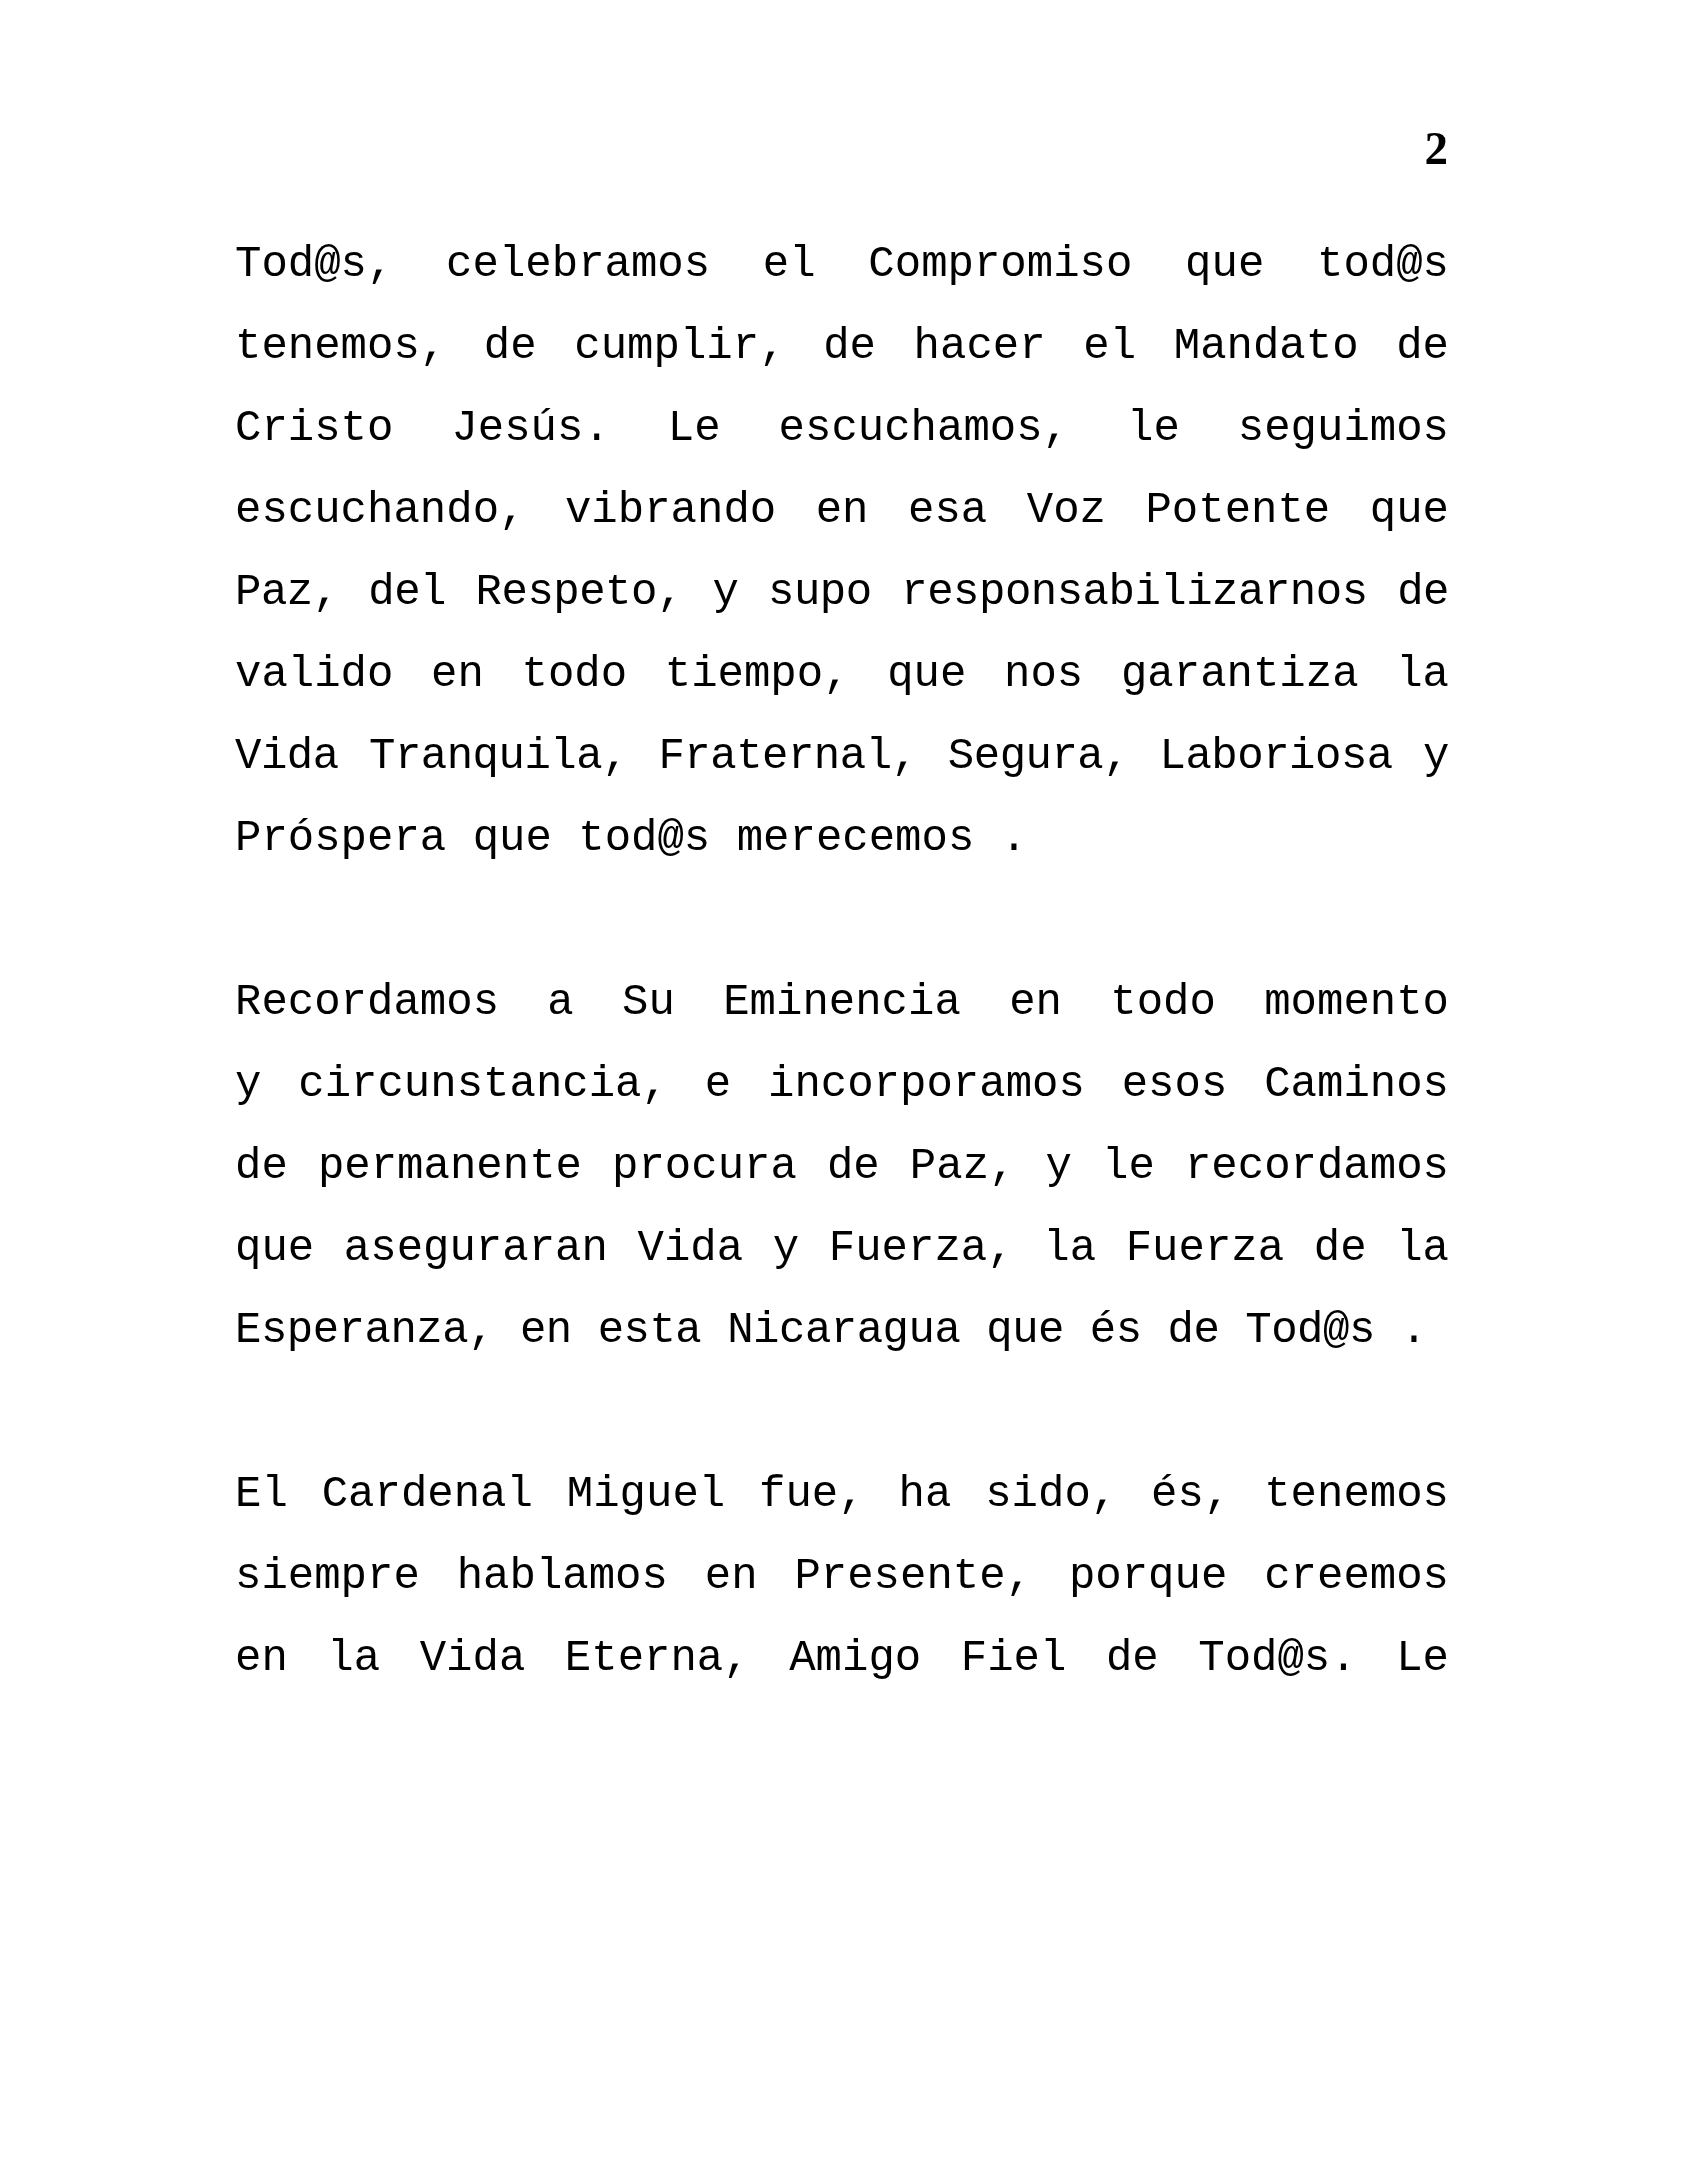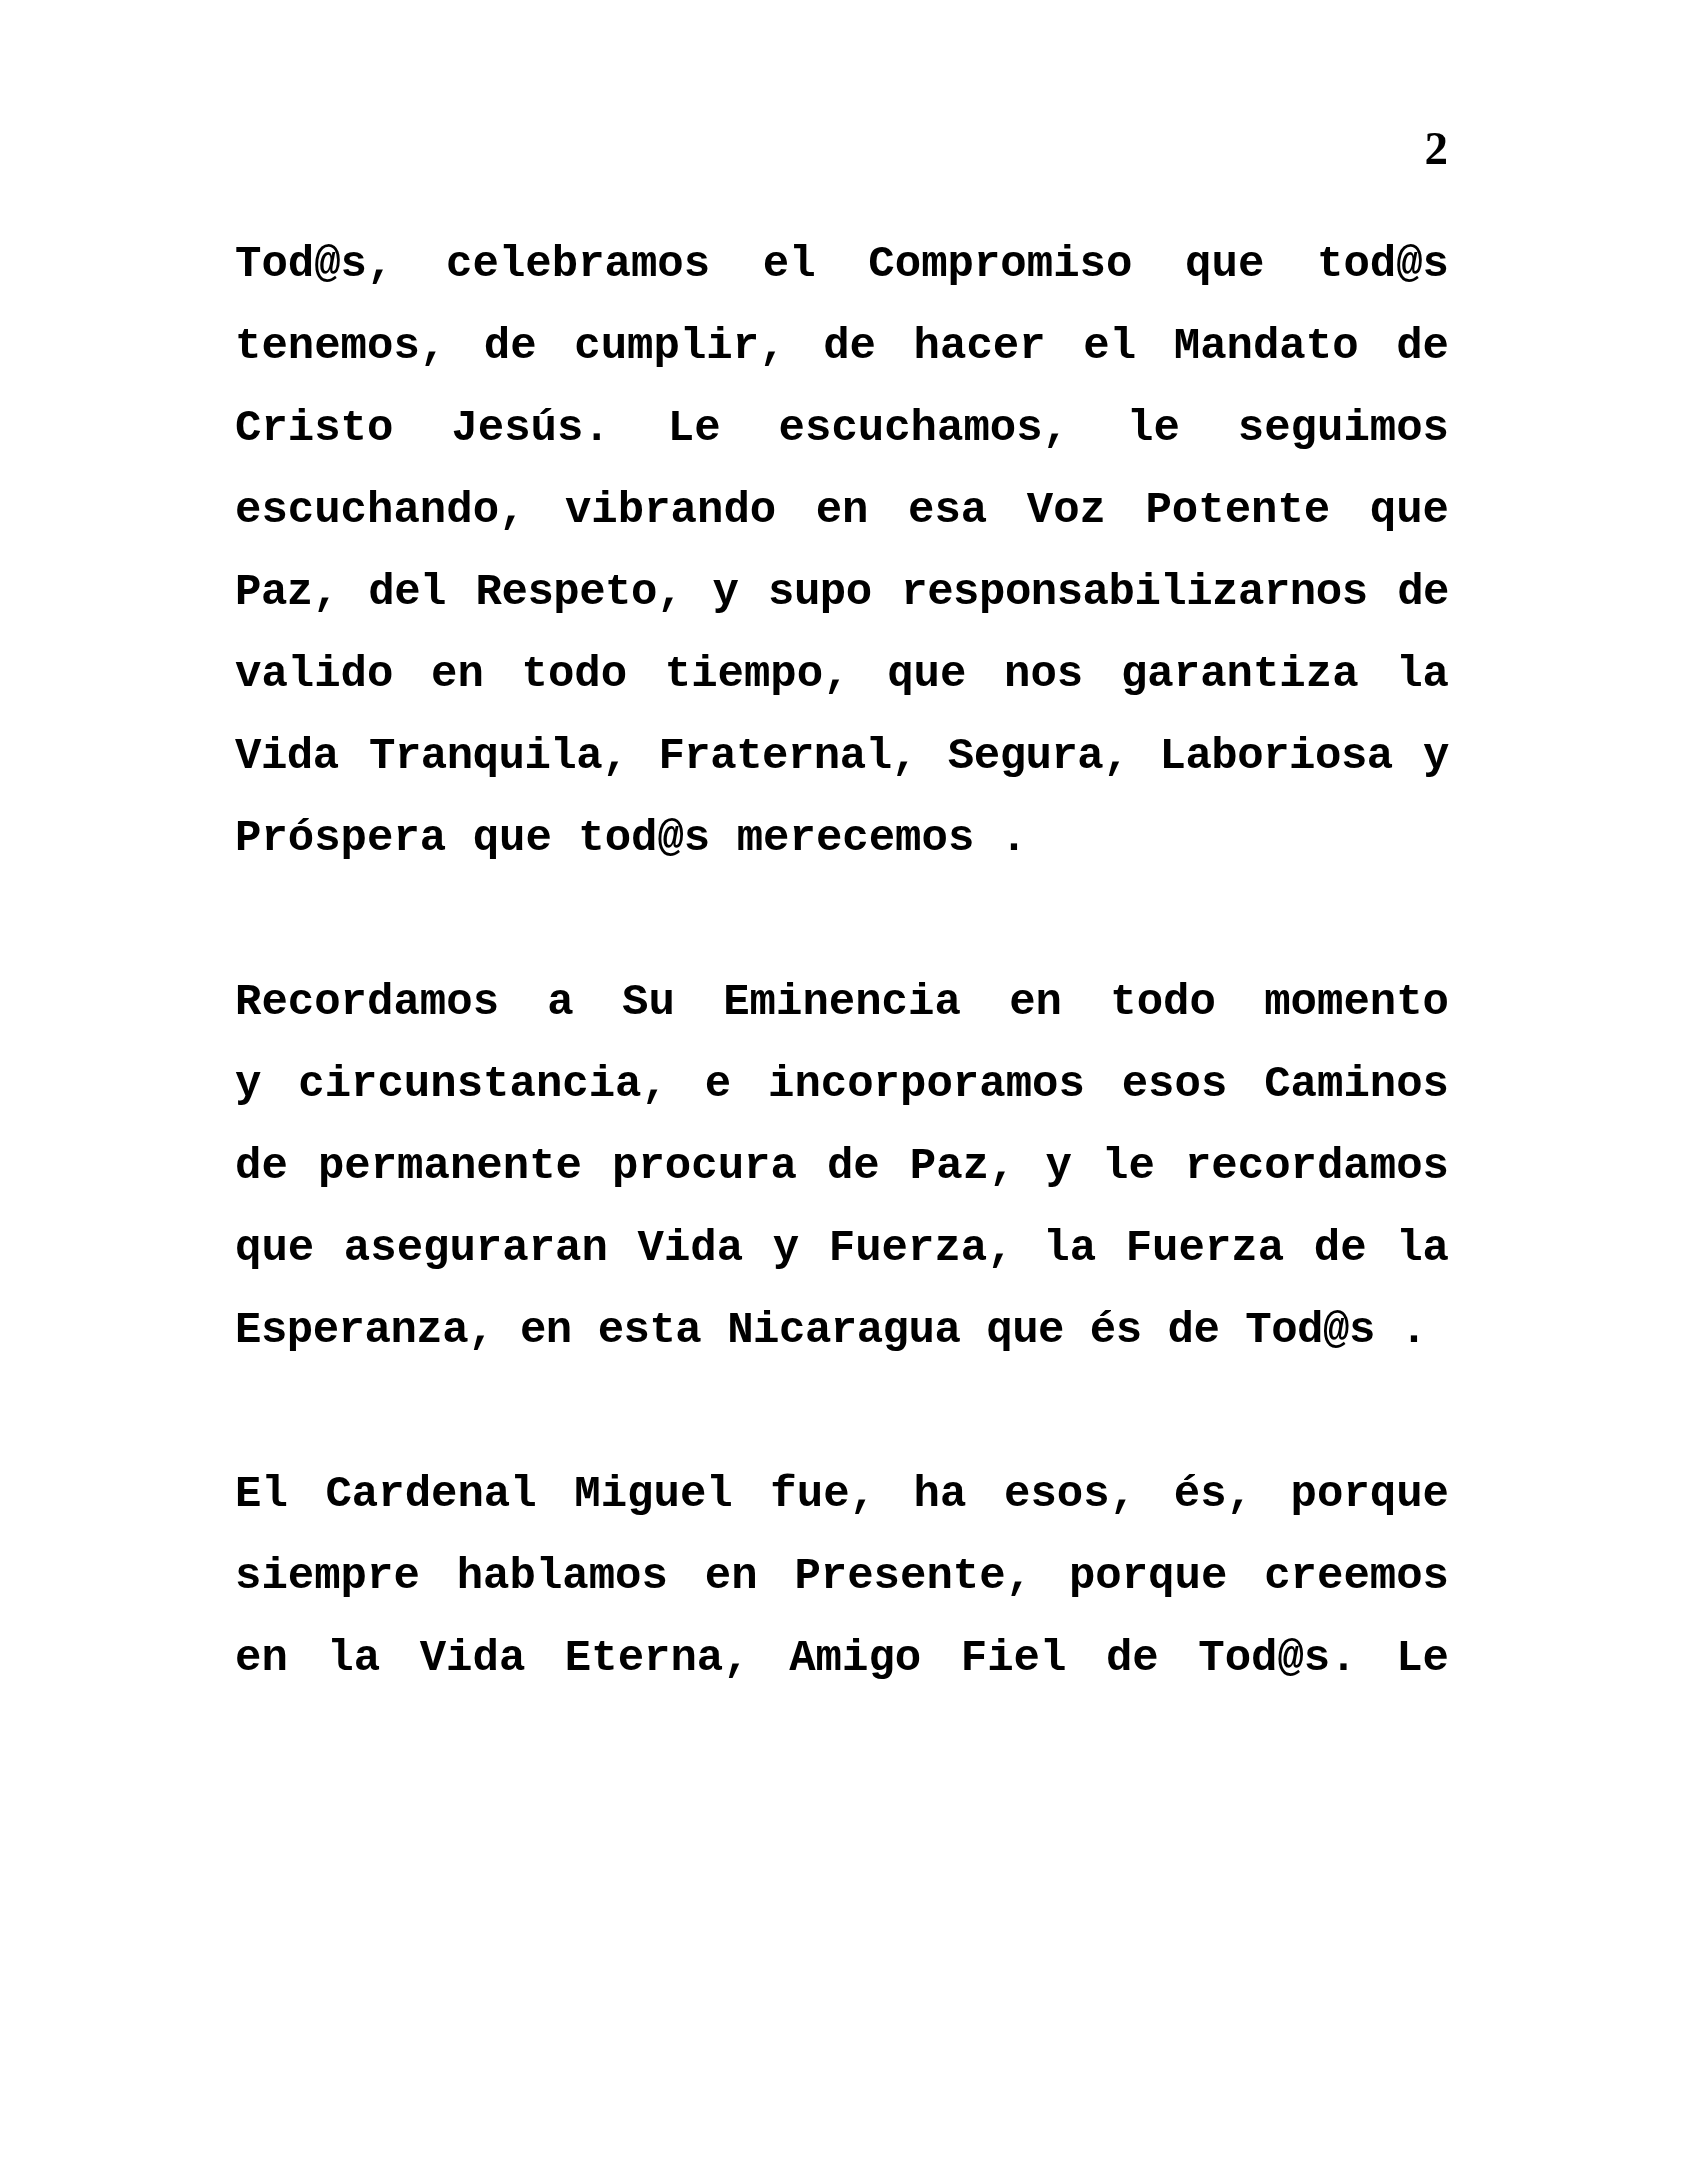--- a/index.html
+++ b/index.html
@@ -33,21 +33,21 @@
   }
   .para {
     margin: 0 0 82px 0;
     padding: 0;
   }
   .para:last-child {
     margin-bottom: 0;
   }
   .line {
     font-family: "Liberation Mono", monospace;
-    font-weight: 700;
+    font-weight: 400;
     font-size: 44px;
     line-height: 82px;
     height: 82px;
     white-space: normal;
     text-align: justify;
     color: #000000;
   }
   
   .line.j {
     text-align-last: justify;
@@ -83,20 +83,20 @@
 
     <div class="para">
       <div class="line j">Recordamos a Su Eminencia en todo momento</div>
       <div class="line j">y circunstancia, e incorporamos esos Caminos</div>
       <div class="line j">de permanente procura de Paz, y le recordamos</div>
       <div class="line j">que aseguraran Vida y Fuerza, la Fuerza de la</div>
       <div class="line last tight05">Esperanza, en esta Nicaragua que és de Tod@s .</div>
     </div>
 
     <div class="para">
-      <div class="line j">El Cardenal Miguel fue, ha esos, és, porque</div>
+      <div class="line j">El Cardenal Miguel fue, ha sido, és, tenemos</div>
       <div class="line j">siempre hablamos en Presente, porque creemos</div>
       <div class="line j">en la Vida Eterna, Amigo Fiel de Tod@s. Le</div>
     </div>
 
   </div>
 </div>
 
 
 </body></html>

